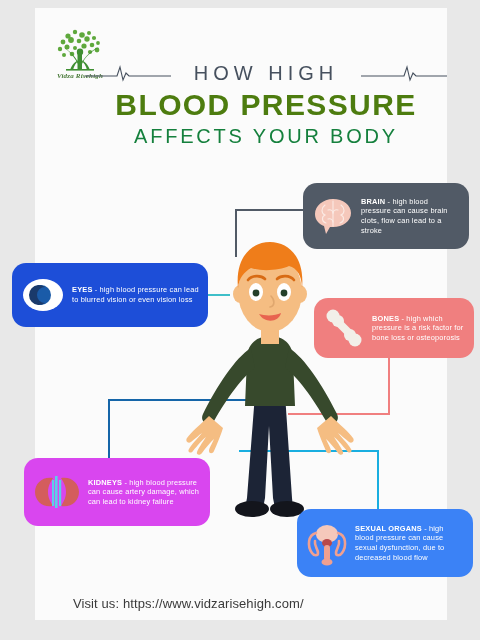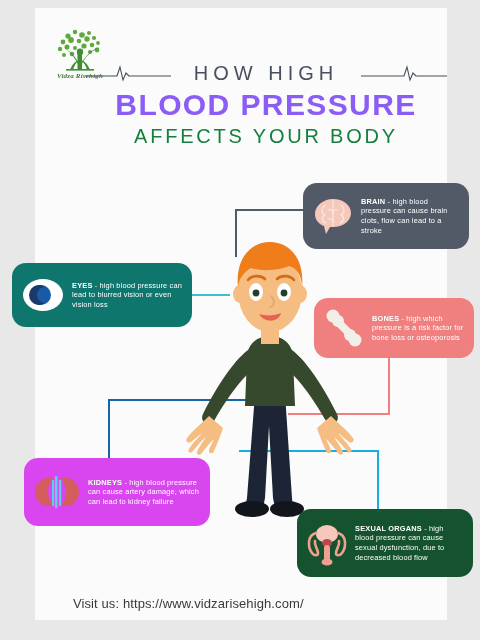--- a/index.html
+++ b/index.html
@@ -23,43 +23,43 @@
   #title-block{position:absolute;left:55px;top:52px;width:352px;text-align:center;}
   .line-how{
     display:flex;align-items:center;justify-content:center;gap:23px;height:26px;
   }
   .ekg{flex:0 0 auto;}
   .how-text{
     font-size:20px;letter-spacing:5px;color:#46505e;font-weight:300;
     white-space:nowrap;
   }
   .bp-text{
-    font-size:30px;letter-spacing:1.4px;color:#8b5cf6;font-weight:bold;
+    font-size:30px;letter-spacing:1.4px;color:#4d7c0f;font-weight:bold;
     margin-top:2px;white-space:nowrap;
   }
   .affects-text{
     font-size:20px;letter-spacing:2.8px;color:#15803d;font-weight:300;
     margin-top:3px;white-space:nowrap;
   }
   
   .box{
     position:absolute;border-radius:14px;display:flex;align-items:center;
     box-sizing:border-box;padding:8px 9px;
   }
   .box .icon{flex:0 0 auto;display:flex;align-items:center;justify-content:center;}
   .box .txt{
     font-size:7.4px;line-height:9.6px;color:#ffffff;margin-left:7px;
     letter-spacing:.15px;
   }
   .box .txt b{font-weight:bold;letter-spacing:.2px;}
   #box-brain{left:303px;top:183px;width:166px;height:66px;background:#515a66;}
-  #box-eyes{left:12px;top:263px;width:180px;height:64px;background:#0f766e;}
+  #box-eyes{left:12px;top:263px;width:196px;height:64px;background:#1d4ed8;}
   #box-bones{left:314px;top:298px;width:160px;height:60px;background:#f07f7f;}
   #box-kidneys{left:13px;top:458px;width:186px;height:68px;background:#d946ef;margin-left:11px;}
-  #box-sexual{left:297px;top:509px;width:176px;height:68px;background:#14532d;}
+  #box-sexual{left:297px;top:509px;width:176px;height:68px;background:#3b82f6;}
   .h-line{position:absolute;height:2px;}
   .v-line{position:absolute;width:2px;}
   
   #person{position:absolute;left:150px;top:228px;width:185px;height:310px;}
   
   #footer{
     position:absolute;left:38px;top:588px;font-size:13px;color:#3a3a3a;
     letter-spacing:.1px;
   }
 </style>

